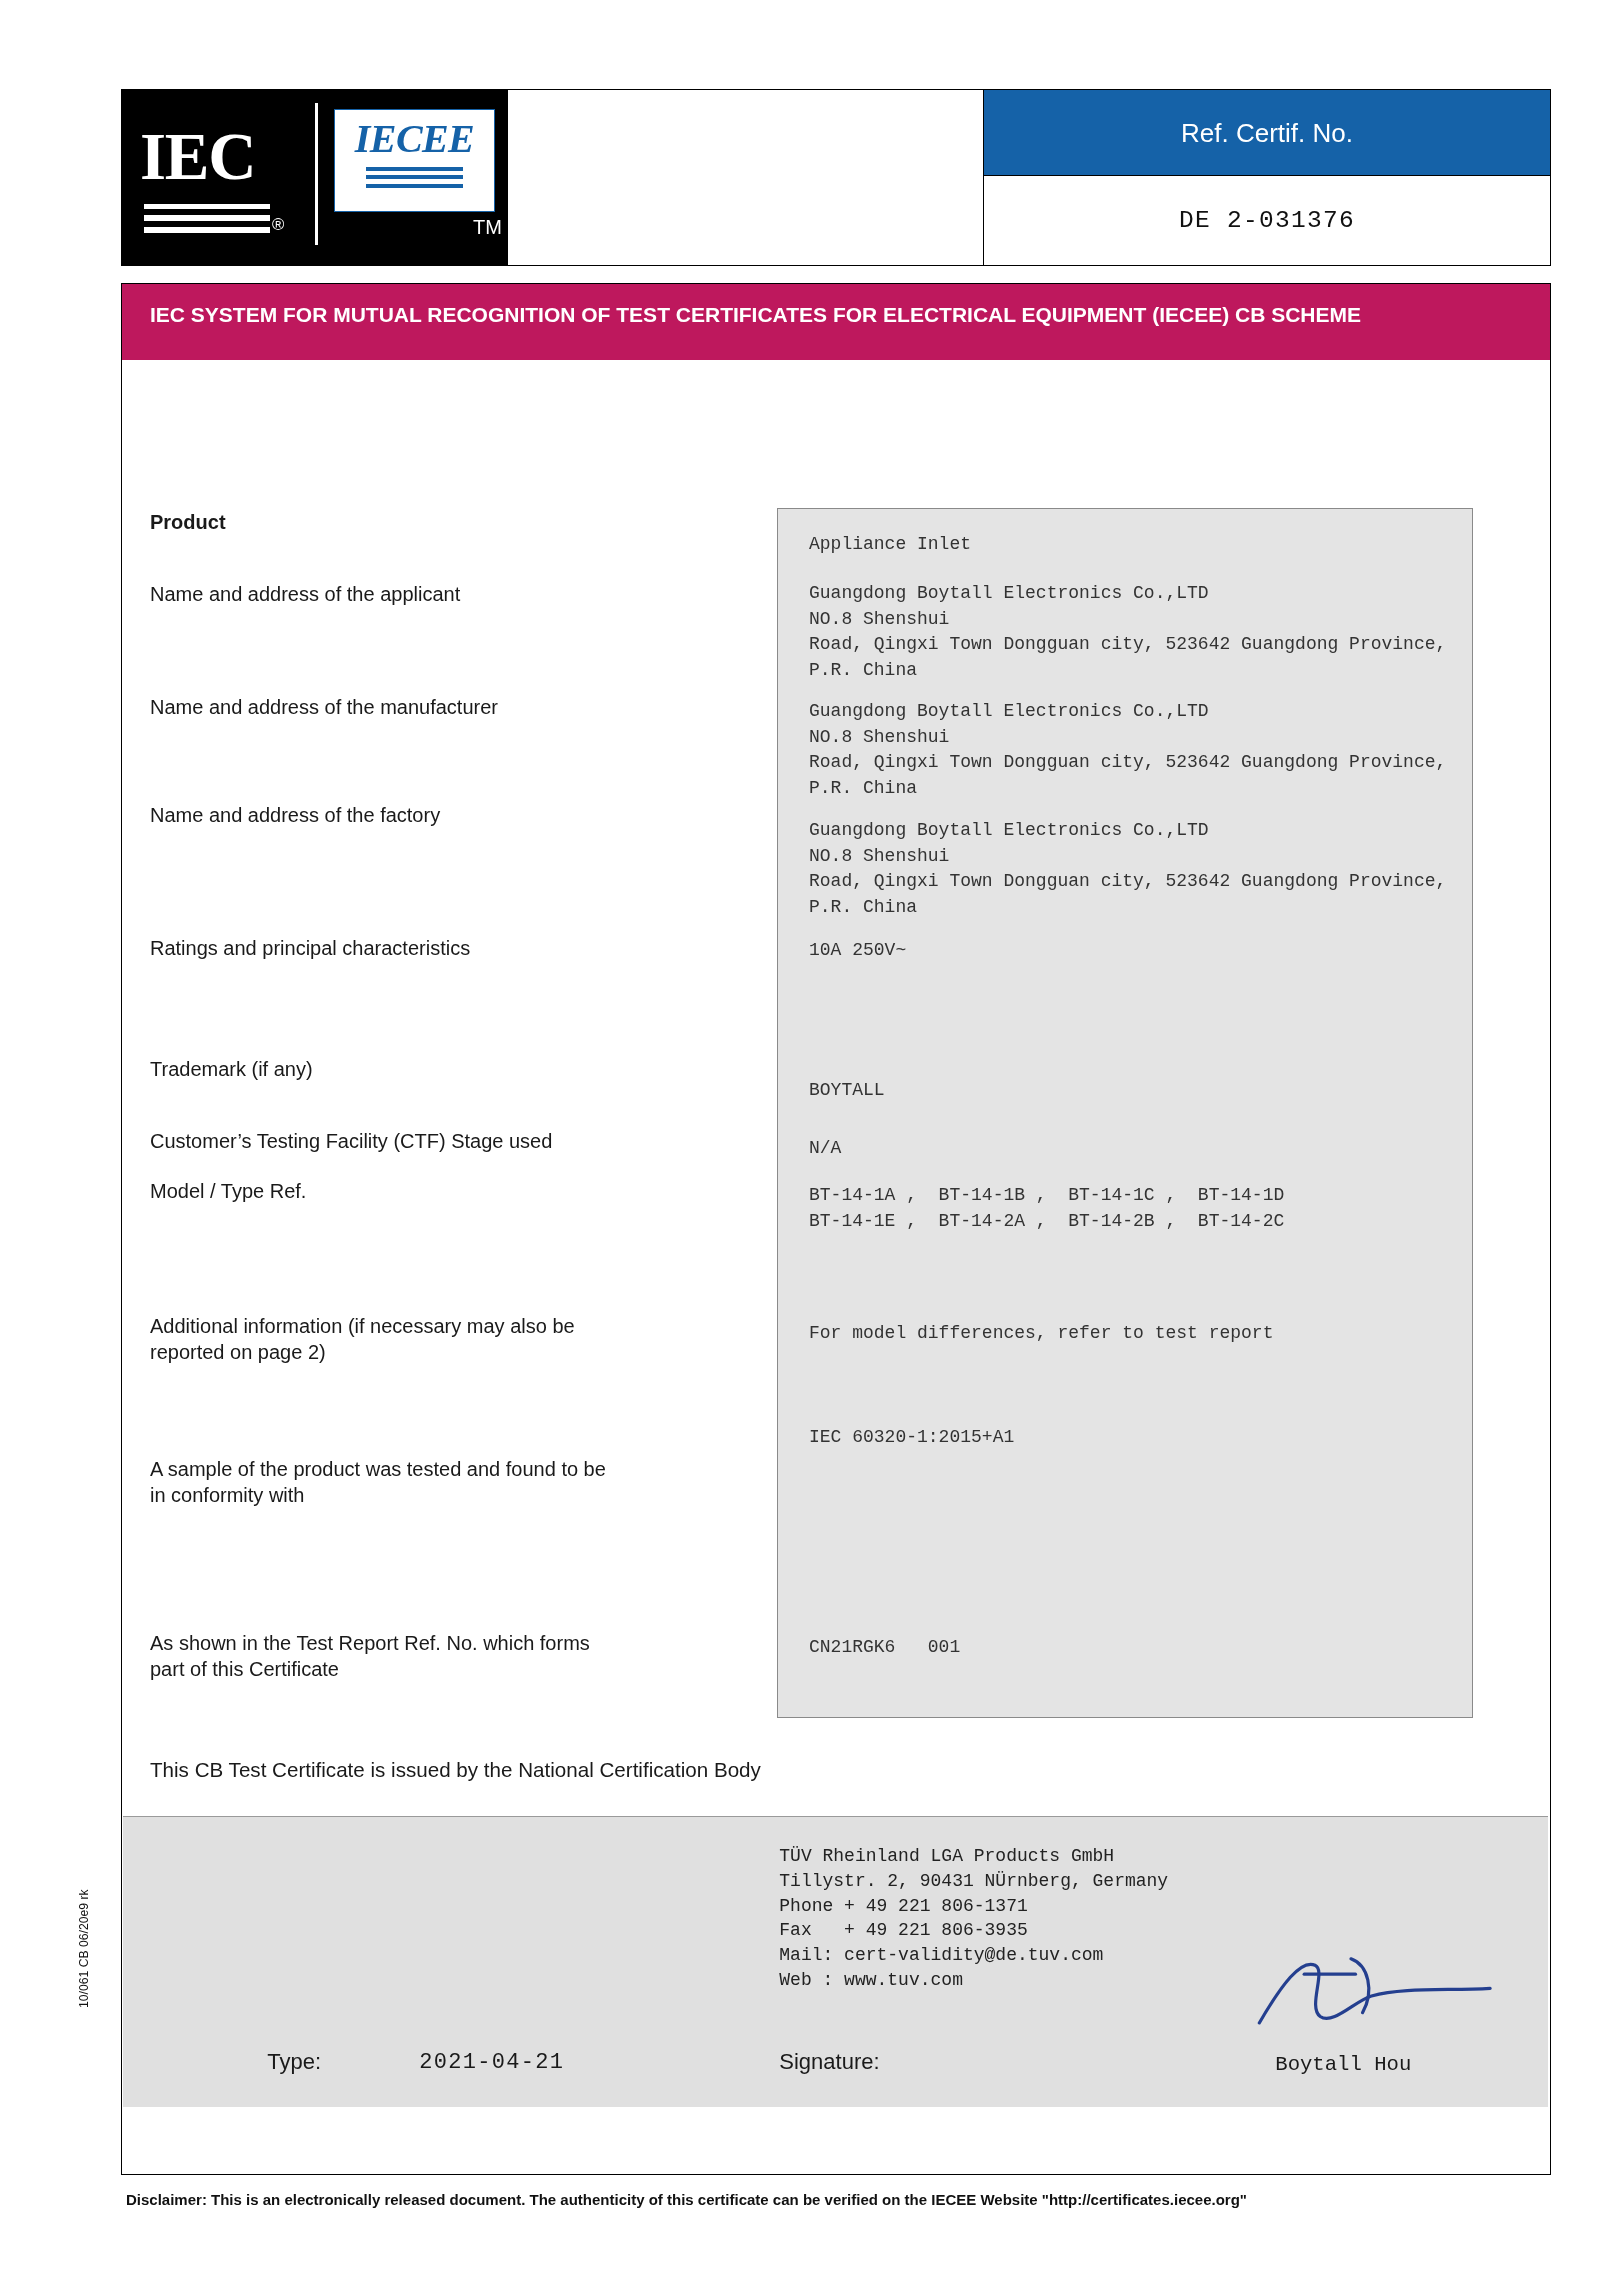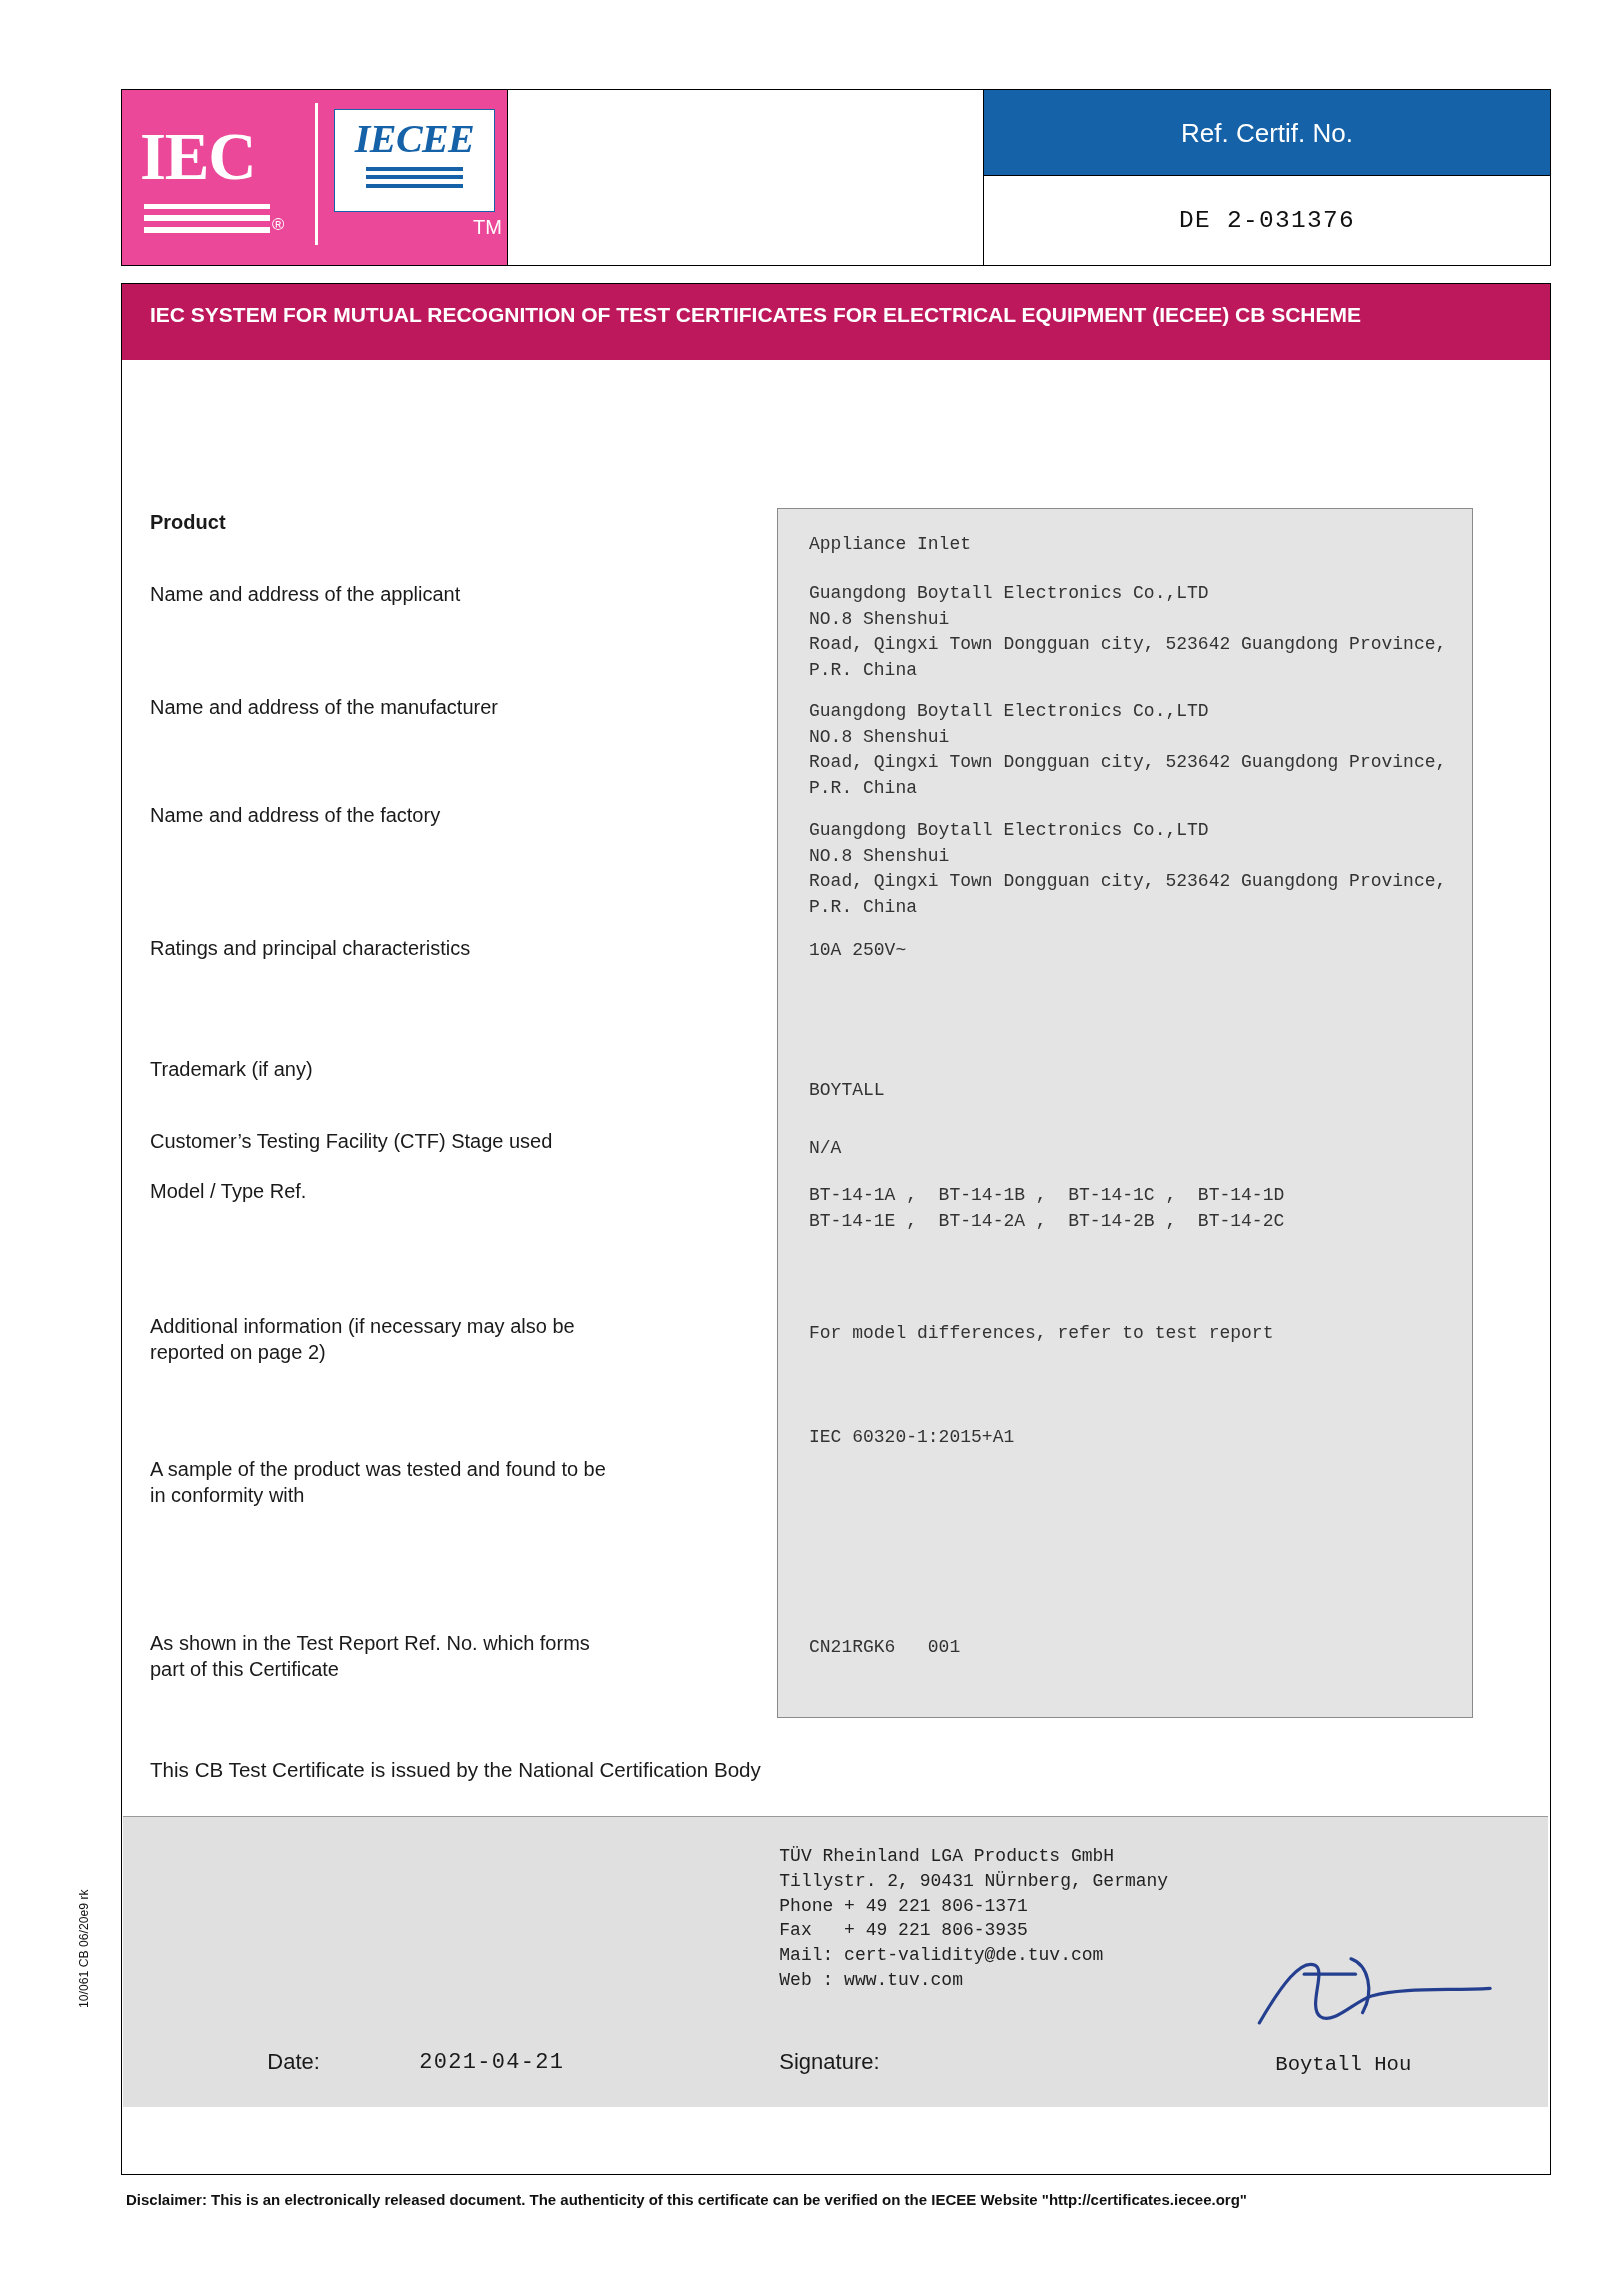--- a/index.html
+++ b/index.html
@@ -29,21 +29,21 @@
     top: 89px;
     width: 1430px;
     height: 177px;
     display: flex;
     border: 1.9px solid #000000;
     box-sizing: border-box;
     background: #ffffff;
   }
   .logo-cell {
     width: 386px;
-    background: #ec4899;
+    background: #000000;
     position: relative;
     box-sizing: border-box;
     border-right: 1.9px solid #000;
   }
   .iec-logo {
     position: absolute;
     left: 18px;
     top: 16.7px;
     width: 161px;
     height: 135px;
@@ -415,21 +415,21 @@
     <div class="tuvblock">
 
 
       <div class="tuv-addr">TÜV Rheinland LGA Products GmbH
 Tillystr. 2, 90431 NÜrnberg, Germany
 Phone + 49 221 806-1371
 Fax   + 49 221 806-3935
 Mail: cert-validity@de.tuv.com
 Web : www.tuv.com</div>
 
-      <div class="date-label">Date:</div>
+      <div class="date-label">Type:</div>
       <div class="date-value">2021-04-21</div>
 
       <div class="sig-label">Signature:</div>
 
       <div class="sig-mark">
         <svg width="257" height="109" viewBox="0 0 400 170">
           <path d="M25 120 C60 60, 90 20, 112 30 C130 38, 100 95, 120 110 C140 124, 175 85, 200 78 C250 64, 320 70, 385 66" fill="none" stroke="#243f8f" stroke-width="5" stroke-linecap="round"></path>
           <path d="M95 44 L175 44" fill="none" stroke="#243f8f" stroke-width="5" stroke-linecap="round"></path>
           <path d="M168 20 C195 30, 205 70, 186 104" fill="none" stroke="#243f8f" stroke-width="5" stroke-linecap="round"></path>
         </svg>

